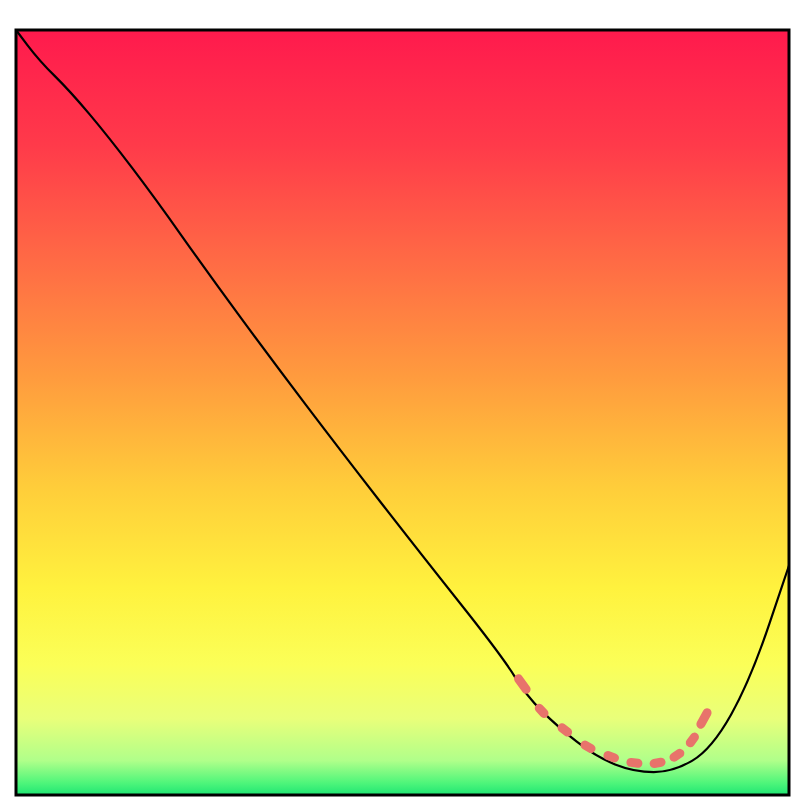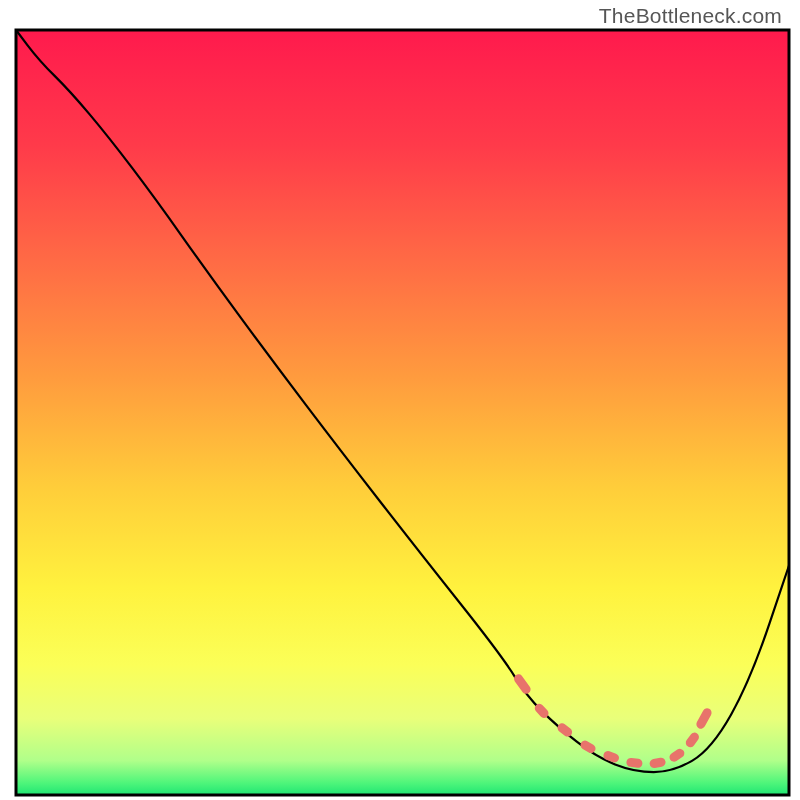--- a/index.html
+++ b/index.html
@@ -27,21 +27,20 @@
   }
   svg.overlay {
     position: absolute;
     inset: 0;
   }
 </style>
 </head>
 <body>
 
 <div class="chart-container">
-  <div class="watermark">TheBottleneck.com</div>
   <svg class="overlay" width="800" height="800" viewBox="0 0 800 800">
     <defs>
       <linearGradient id="bg-grad" x1="0" y1="0" x2="0" y2="1">
           <stop offset="0.00%" stop-color="#ff1a4d"></stop>
           <stop offset="15.00%" stop-color="#ff3a4a"></stop>
           <stop offset="30.00%" stop-color="#ff6a45"></stop>
           <stop offset="45.00%" stop-color="#ff9a3e"></stop>
           <stop offset="60.00%" stop-color="#ffce3a"></stop>
           <stop offset="73.00%" stop-color="#fff23e"></stop>
           <stop offset="83.00%" stop-color="#fbff58"></stop>

